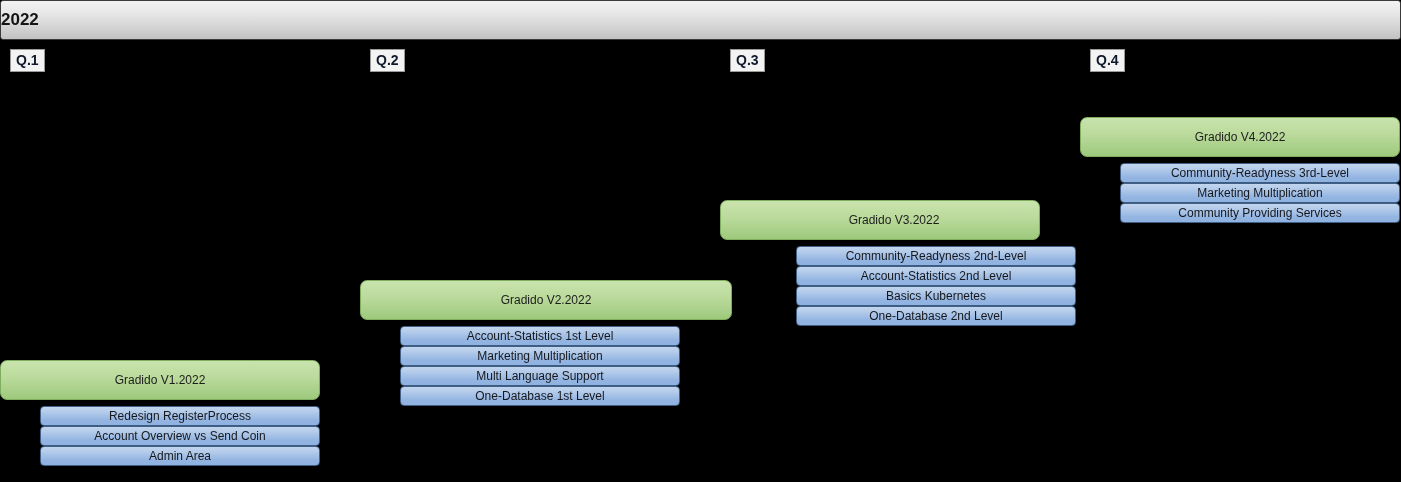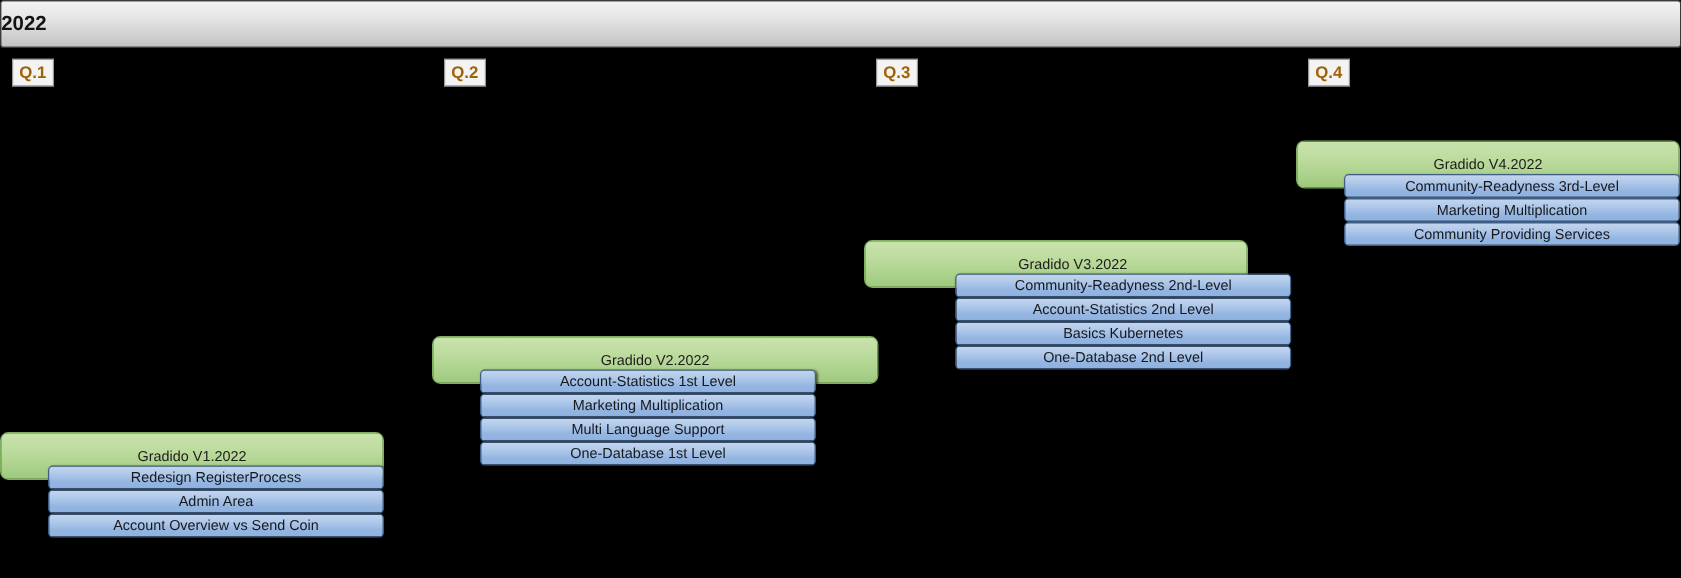--- a/index.html
+++ b/index.html
@@ -44,21 +44,21 @@
 
   
   .quarter-label {
     position: absolute;
     top: 49px;
     height: 23px;
     box-sizing: border-box;
     padding: 0 5px;
     border: 1px solid #9a9a9a;
     background: #f3f3f3;
-    color: #a16207;
+    color: #0f172a;
     font-size: 14px;
     font-weight: bold;
     line-height: 21px;
     text-align: left;
     white-space: nowrap;
   }
 
   
   .group {
     position: absolute;
@@ -82,21 +82,21 @@
     justify-content: center;
   }
   .group-header-label {
     font-size: 12px;
     color: #1d1d1d;
     white-space: nowrap;
   }
 
   .group-items {
     position: absolute;
-    top: 28px;
+    top: 46px;
   }
   .item-row {
     height: 20px;
     box-sizing: border-box;
     border: 1px solid #3f5f86;
     border-radius: 4px;
     background: linear-gradient(to bottom,
                 #c3d5ee 0%,
                 #b3cbea 28%,
                 #94b5e2 72%,
@@ -184,20 +184,20 @@
     </div>
     <div class="group" style="left: 0px; top: 360px; width: 320px;">
       <div class="group-header" style="width: 320px;">
         <span class="group-header-label">Gradido V1.2022</span>
       </div>
       <div class="group-items" style="left: 40px; width: 280px;">
         <div class="item-row" style="width: 280px;">
           <span class="item-label">Redesign RegisterProcess</span>
         </div>
         <div class="item-row" style="width: 280px;">
+          <span class="item-label">Account Overview vs Send Coin</span>
+        </div>
+        <div class="item-row" style="width: 280px;">
           <span class="item-label">Admin Area</span>
         </div>
-        <div class="item-row" style="width: 280px;">
-          <span class="item-label">Account Overview vs Send Coin</span>
-        </div>
       </div>
     </div>
   </div>
 
 </body></html>

